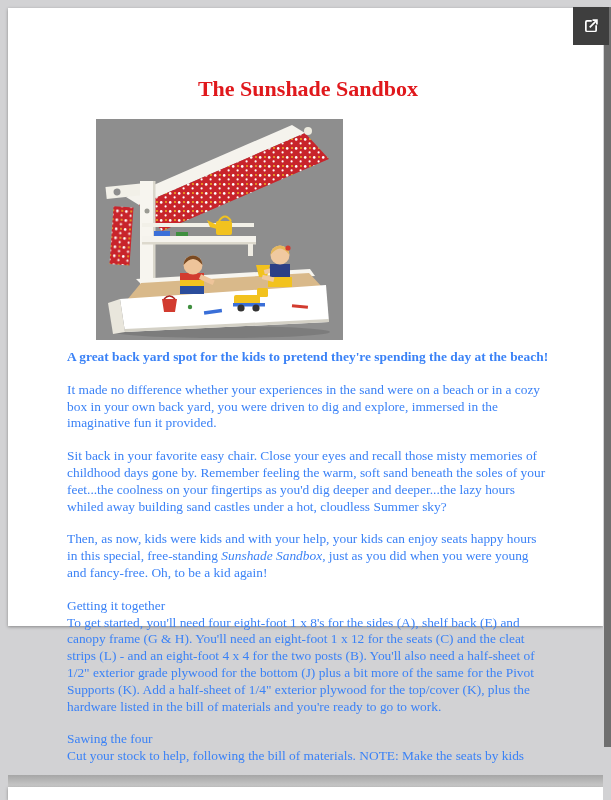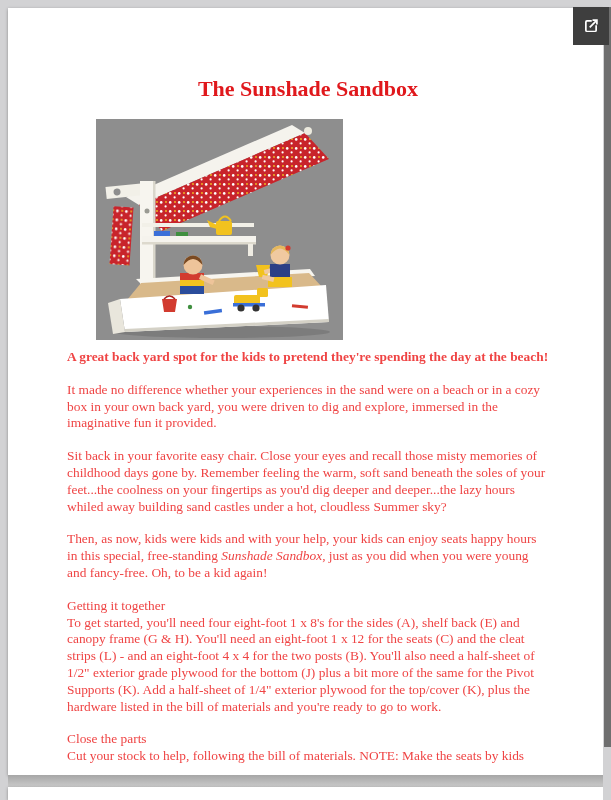--- a/index.html
+++ b/index.html
@@ -6,21 +6,21 @@
   body{
     width:611px;height:800px;position:relative;overflow:hidden;
     background:#d2d2d4;
     font-family:"Liberation Serif","DejaVu Serif",serif;
   }
   .viewer{position:absolute;inset:0;}
   .page{
     position:absolute;left:8px;width:595px;background:#ffffff;
     box-shadow:0 1px 3px rgba(0,0,0,.35);
   }
-  .page1{top:8px;height:767px;box-sizing:border-box;padding:68px 54px 0 59px;}
+  .page1{top:8px;height:618px;box-sizing:border-box;padding:68px 54px 0 59px;}
   .page2{top:787px;height:13px;}
   .page-gap{
     position:absolute;left:8px;top:775px;width:595px;height:12px;
     background:linear-gradient(#a6a6a6,#cbcbcb);
   }
   .scrollbar{
     position:absolute;right:0;top:0;width:8px;height:800px;background:#d2d2d4;
   }
   .scrollbar .thumb{
     position:absolute;left:1px;top:7px;width:7px;height:740px;background:#6f6f6f;
@@ -28,21 +28,21 @@
   .open-btn{
     position:absolute;left:573px;top:7px;width:36px;height:38px;
     background:#3e3e3e;border:none;padding:0;margin:0;cursor:pointer;
     display:flex;align-items:center;justify-content:center;z-index:5;
   }
   h1.doc-title{
     margin:0;text-align:center;color:#e0181c;
     font-size:22px;line-height:26px;font-weight:bold;
   }
   .figure{margin:17px 0 0 29px;width:247px;height:221px;line-height:0;}
-  p{margin:16px 0 0 0;font-size:13.4px;line-height:16.8px;color:#ef4444;}
+  p{margin:16px 0 0 0;font-size:13.4px;line-height:16.8px;color:#3b82f6;}
   p.lead{margin-top:9px;font-weight:bold;}
   .b{font-weight:normal;}
   i{font-style:italic;margin-top:32px;}
 </style>
 </head>
 <body>
 
 <div class="viewer">
 
   <div class="page page1">
@@ -146,21 +146,21 @@
     <p class="lead">A great back yard spot for the kids to pretend they're spending the day at the beach!</p>
 
     <p>It made no difference whether your experiences in the sand were on a beach or in a cozy box in your own back yard, you were driven to dig and explore, immersed in the imaginative fun it provided.</p>
 
     <p>Sit back in your favorite easy chair. Close your eyes and recall those misty memories of childhood days gone by. Remember feeling the warm, soft sand beneath the soles of your feet...the coolness on your fingertips as you'd dig deeper and deeper...the lazy hours whiled away building sand castles under a hot, cloudless Summer sky?</p>
 
     <p><span>Then, as now, kids were kids and with your help, your kids can enjoy seats happy hours in this special, free-standing </span><i>Sunshade Sandbox</i><span>, just as you did when you were young and fancy-free. Oh, to be a kid again!</span></p>
 
     <p><span class="b">Getting it together</span><br><span>To get started, you'll need four eight-foot 1 x 8's for the sides (A), shelf back (E) and canopy frame (G &amp; H). You'll need an eight-foot 1 x 12 for the seats (C) and the cleat strips (L) - and an eight-foot 4 x 4 for the two posts (B). You'll also need a half-sheet of 1/2" exterior grade plywood for the bottom (J) plus a bit more of the same for the Pivot Supports (K). Add a half-sheet of 1/4" exterior plywood for the top/cover (K), plus the hardware listed in the bill of materials and you're ready to go to work.</span></p>
 
-    <p><span class="b">Close the parts</span><br><span>Cut your stock to help, following the bill of materials. </span><span class="b">NOTE:</span><span> Make the seats by kids</span></p>
+    <p><span class="b">Sawing the four</span><br><span>Cut your stock to help, following the bill of materials. </span><span class="b">NOTE:</span><span> Make the seats by kids</span></p>
 
   </div>
 
   <div class="page-gap"></div>
   <div class="page page2"></div>
 
   <div class="scrollbar">
     <div class="thumb"></div>
   </div>
 

